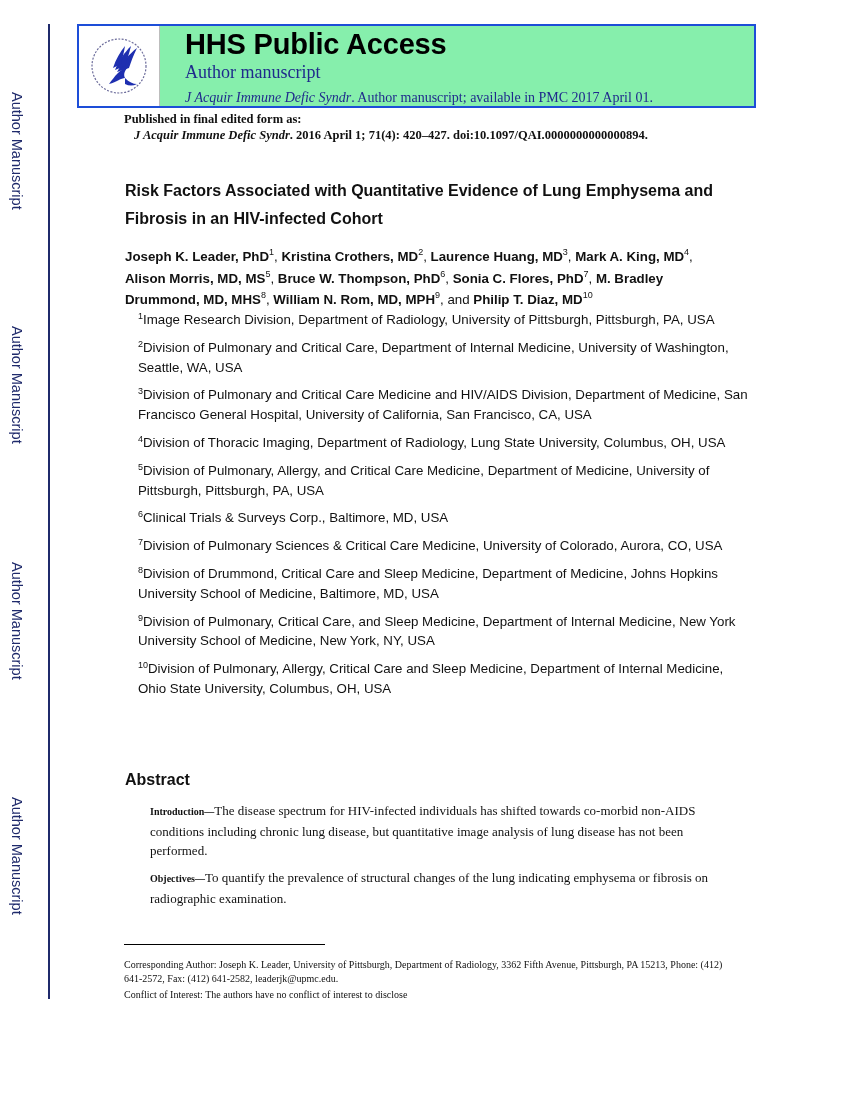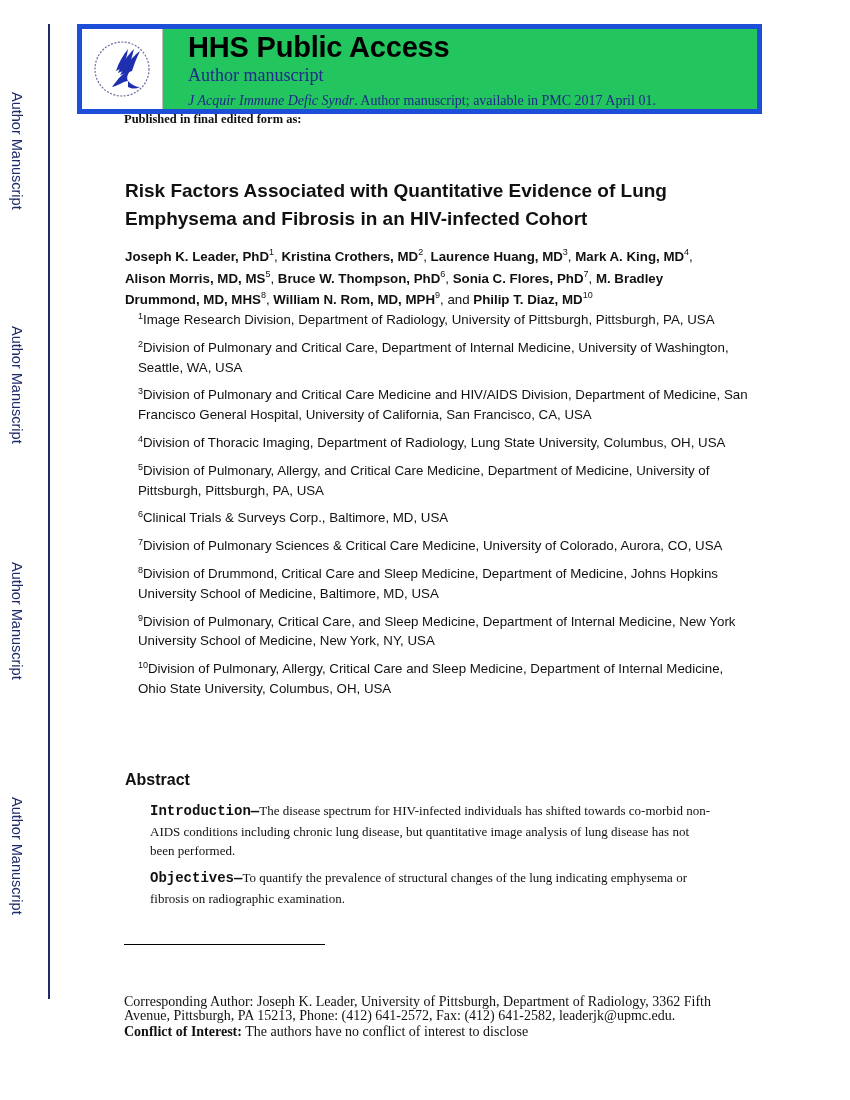--- a/index.html
+++ b/index.html
@@ -7,50 +7,50 @@
 
   
   .side-line { position:absolute; left:48px; top:24px; width:2px; height:975px; background:#1f2a6b; }
   .side-label { position:absolute; left:35px; width:0; height:0; }
   .side-label span { position:absolute; left:0; top:0; transform-origin:0 0; transform:rotate(90deg); white-space:nowrap;
     font-family:"Liberation Sans", sans-serif; font-size:14.5px; color:#1f2a6b; }
   .sl1 { top:92px; } .sl2 { top:326px; } .sl3 { top:562px; } .sl4 { top:797px; }
   .side-label span { transform:translate(-10px,0) rotate(90deg); }
 
   
-  .hhs-box { position:absolute; left:77px; top:24px; width:675px; height:80px; border:5px solid #1d4ed8; background:#22c55e; }
+  .hhs-box { position:absolute; left:77px; top:24px; width:675px; height:80px; border:2px solid #1d4ed8; background:#86efac; }
   .hhs-logo { position:absolute; left:0; top:0; width:80px; height:80px; background:#fff; border-right:1px solid #bdbdbd; }
   .hhs-title { position:absolute; left:106px; top:2px; font-family:"Liberation Sans", sans-serif; font-weight:bold; font-size:29px; color:#000; letter-spacing:-0.2px; }
   .hhs-sub { position:absolute; left:106px; top:36px; font-size:18px; color:#1f2a8c; }
   .hhs-cite { position:absolute; left:106px; top:64px; font-size:14px; color:#1f2a8c; }
   .hhs-cite i { font-style:italic; }
 
   .published { position:absolute; left:124px; top:112px; font-size:12.5px;font-weight:bold; }
   .published .label { display:block; }
   .published .cite { display:block; margin-left:10px; margin-top:1px; }
 
-  .title { position:absolute; left:125px; top:177px; width:600px; font-family:"Liberation Sans", sans-serif; font-weight:bold; font-size:19px; line-height:28px; color:#111; }
+  .title { position:absolute; left:125px; top:177px; width:600px; font-family:"Liberation Sans", sans-serif; font-weight:bold; font-size:16px; line-height:28px; color:#111; }
 
   .authors { position:absolute; left:125px; top:246px; width:610px; font-family:"Liberation Sans", sans-serif; font-size:13.3px; line-height:21.5px; }
   .authors b { font-weight:bold; }
   .authors sup { font-size:9px; font-weight:normal; vertical-align:6px; line-height:0; }
 
   .affils { position:absolute; left:138px; top:310px; width:610px; font-family:"Liberation Sans", sans-serif; font-size:13.3px; line-height:19.8px; }
   .affil { margin:0 0 8px 0; }
   .affil sup { font-size:9px; vertical-align:5px; line-height:0; }
 
   .abstract-h { position:absolute; left:125px; top:771px; font-family:"Liberation Sans", sans-serif; font-weight:bold; font-size:16px; }
   .abs { position:absolute; left:150px; width:560px; font-size:13px; line-height:19.5px; }
-  .abs b { font-family:Liberation Mono, monospace; font-weight:bold; font-size:14px; }
+  .abs b { font-family:Liberation Serif, serif; font-weight:bold; font-size:10px; }
   .abs1 { top:801px; } .abs2 { top:868px; }
 
   .fn-rule { position:absolute; left:124px; top:944px; width:201px; height:1px; background:#000; }
-  .fn { position:absolute; left:124px; width:600px; font-size:14px; line-height:14px;margin-top:37px; }
+  .fn { position:absolute; left:124px; width:600px; font-size:10px; line-height:14px; }
   .fn1 { top:958px; } .fn2 { top:988px; }
-  .fn b { font-weight:bold; }
+  .fn b { font-weight:normal; }
 </style>
 </head>
 <body>
 
 <div class="side-line"></div>
 <div class="side-label sl1">
     <span>Author Manuscript</span>
   </div>
 <div class="side-label sl2">
     <span>Author Manuscript</span>
@@ -73,20 +73,21 @@
       <path d="M46 52 C50 56 54 58 58 58 C54 60 50 60 46 58 Z" fill="#1e2fb0"></path>
     </svg>
   </div>
   <div class="hhs-title">HHS Public Access</div>
   <div class="hhs-sub">Author manuscript</div>
   <div class="hhs-cite"><i>J Acquir Immune Defic Syndr</i><span>. Author manuscript; available in PMC 2017 April 01.</span></div>
 </div>
 
 <div class="published">
   <span class="label">Published in final edited form as:</span>
+  <span class="cite"><i>J Acquir Immune Defic Syndr</i><span>. 2016 April 1; 71(4): 420–427. doi:10.1097/QAI.0000000000000894.</span></span>
 </div>
 
 <div class="title">Risk Factors Associated with Quantitative Evidence of Lung Emphysema and Fibrosis in an HIV-infected Cohort</div>
 
 <div class="authors" id="authors"><b>Joseph K. Leader, PhD</b><sup>1</sup>, <b>Kristina Crothers, MD</b><sup>2</sup>, <b>Laurence Huang, MD</b><sup>3</sup>, <b>Mark A. King, MD</b><sup>4</sup>, <b>Alison Morris, MD, MS</b><sup>5</sup>, <b>Bruce W. Thompson, PhD</b><sup>6</sup>, <b>Sonia C. Flores, PhD</b><sup>7</sup>, <b>M. Bradley Drummond, MD, MHS</b><sup>8</sup>, <b>William N. Rom, MD, MPH</b><sup>9</sup>, <span>and</span> <b>Philip T. Diaz, MD</b><sup>10</sup></div>
 
 <div class="affils" id="affils">
     <div class="affil"><sup>1</sup><span>Image Research Division, Department of Radiology, University of Pittsburgh, Pittsburgh, PA, USA</span></div>
     <div class="affil"><sup>2</sup><span>Division of Pulmonary and Critical Care, Department of Internal Medicine, University of Washington, Seattle, WA, USA</span></div>
     <div class="affil"><sup>3</sup><span>Division of Pulmonary and Critical Care Medicine and HIV/AIDS Division, Department of Medicine, San Francisco General Hospital, University of California, San Francisco, CA, USA</span></div>

